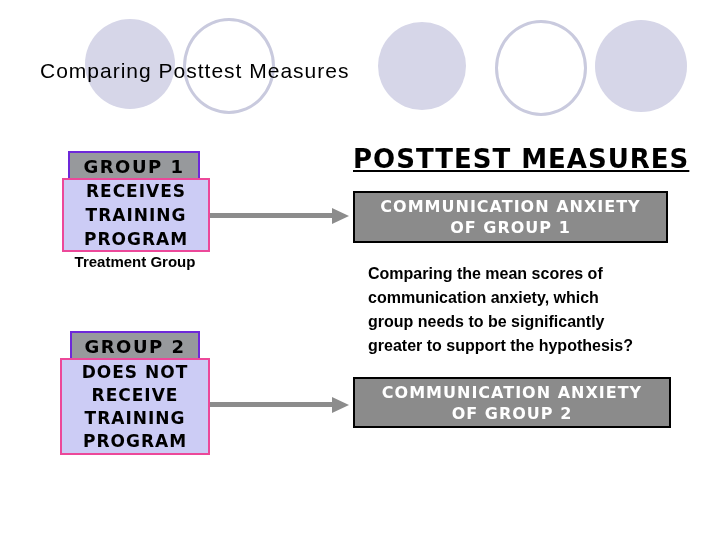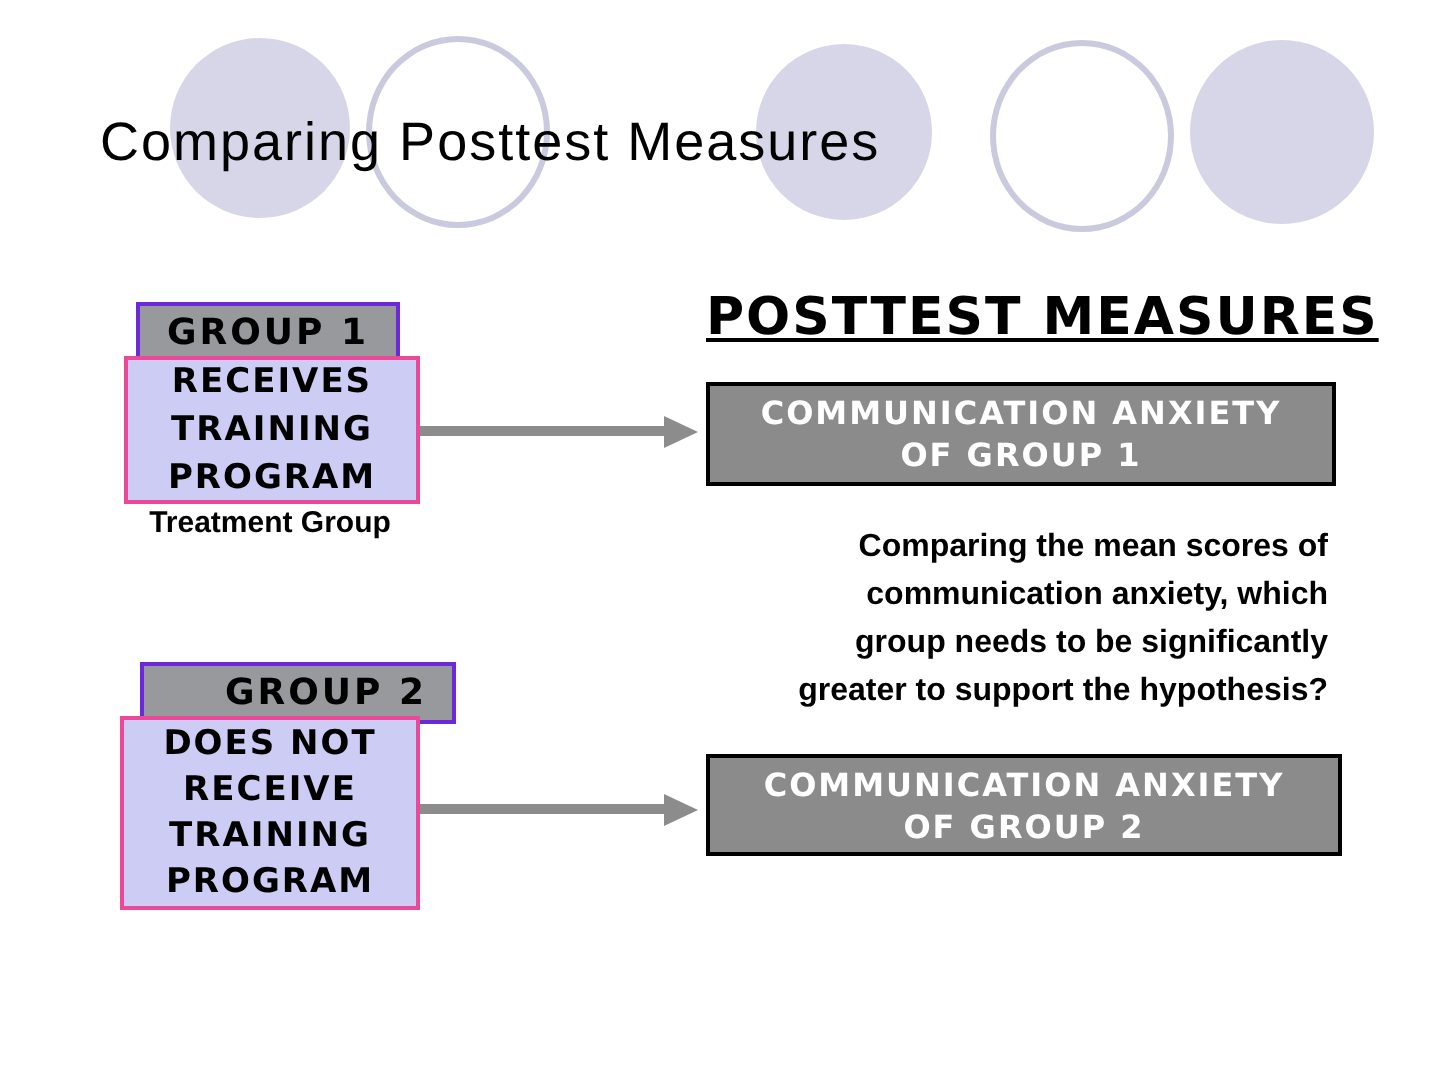--- a/index.html
+++ b/index.html
@@ -11,36 +11,36 @@
   .circle{position:absolute;border-radius:50%;z-index:1;}
   .circle.filled{background:#d6d6e8;}
   .circle.ring{background:#ffffff;border:3px solid #c9cade;}
   .c1{left:85px;top:19px;width:90px;height:90px;}
   .c2{left:183px;top:18px;width:86px;height:90px;}
   .c3{left:378px;top:22px;width:88px;height:88px;}
   .c4{left:495px;top:20px;width:86px;height:90px;}
   .c5{left:595px;top:20px;width:92px;height:92px;}
 
   .title{
-    position:absolute;left:50px;top:52px;z-index:2;
-    font-size:27px;font-weight:400;color:#000;letter-spacing:1px;
+    position:absolute;left:40px;top:52px;z-index:2;
+    font-size:21px;font-weight:400;color:#000;letter-spacing:1px;
     line-height:38px;white-space:nowrap;
   }
 
   .preline{white-space:pre-line;}
 
   
   .hdr-box{
     position:absolute;z-index:3;background:#97999c;border:2px solid #6d28d9;
     display:flex;align-items:center;justify-content:center;
     font-family:"DejaVu Sans",sans-serif;font-weight:bold;
     font-size:18px;letter-spacing:1.5px;color:#000;
   }
   .hdr1{left:68px;top:151px;width:128px;height:27px;}
-  .hdr2{left:70px;top:331px;width:126px;height:27px;padding-left:28px;}
+  .hdr2{left:70px;top:331px;width:126px;height:27px;}
 
   .lav-box{
     position:absolute;z-index:4;background:#ccccf5;border:2px solid #ec4899;
     display:flex;align-items:center;justify-content:center;text-align:center;
     font-family:"DejaVu Sans",sans-serif;font-weight:bold;
     font-size:17px;letter-spacing:1px;color:#000;
   }
   .lav1{left:62px;top:178px;width:144px;height:70px;line-height:24px;}
   .lav2{left:60px;top:358px;width:146px;height:93px;line-height:23px;}
 
@@ -71,21 +71,21 @@
     position:absolute;z-index:3;background:#8b8b8b;border:2px solid #000;
     display:flex;align-items:center;justify-content:center;text-align:center;
     font-family:"DejaVu Sans",sans-serif;font-weight:bold;
     font-size:16px;letter-spacing:1px;color:#ffffff;line-height:21px;
   }
   .gb1{left:353px;top:191px;width:311px;height:48px;}
   .gb2{left:353px;top:377px;width:314px;height:47px;}
 
   .question{
     position:absolute;left:368px;top:262px;width:296px;z-index:3;
-    text-align:right;font-weight:bold;font-size:16px;line-height:24px;color:#000;
+    text-align:left;font-weight:bold;font-size:16px;line-height:24px;color:#000;
   }
 </style>
 </head>
 <body>
 
 <div class="slide">
 
   <div class="circle filled c1"></div>
   <div class="circle ring c2"></div>
   <div class="circle filled c3"></div>

